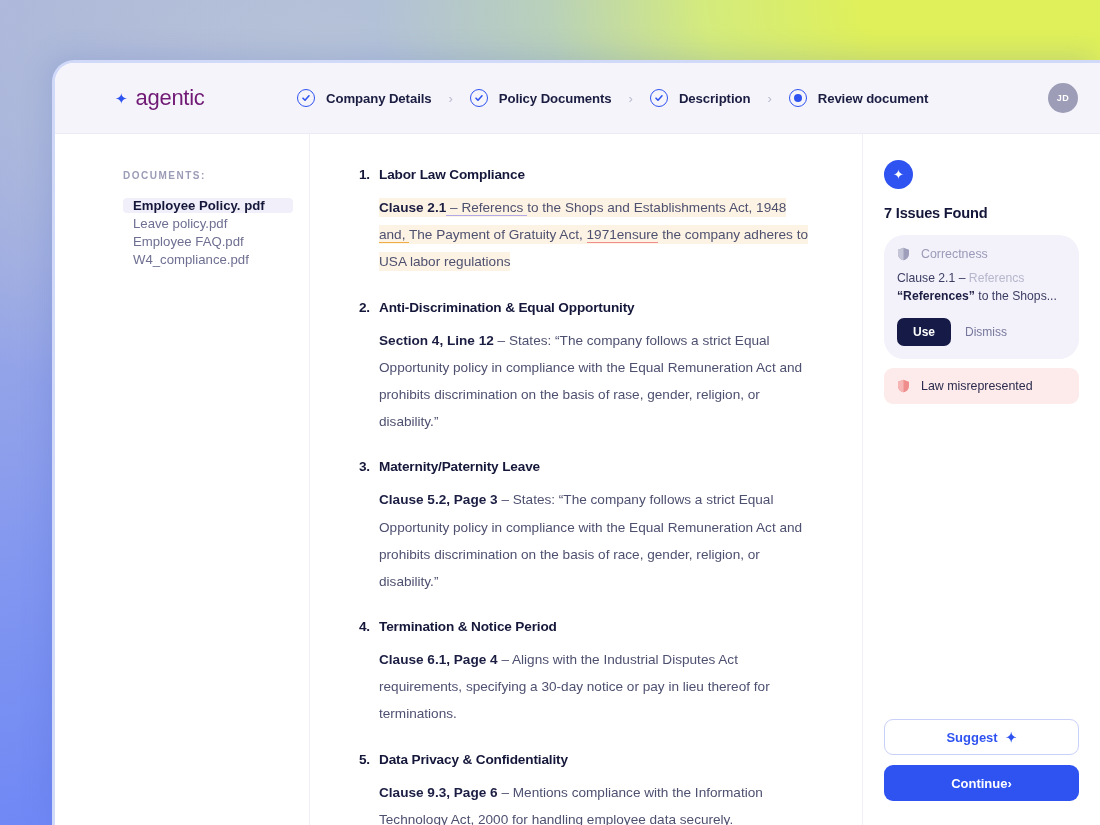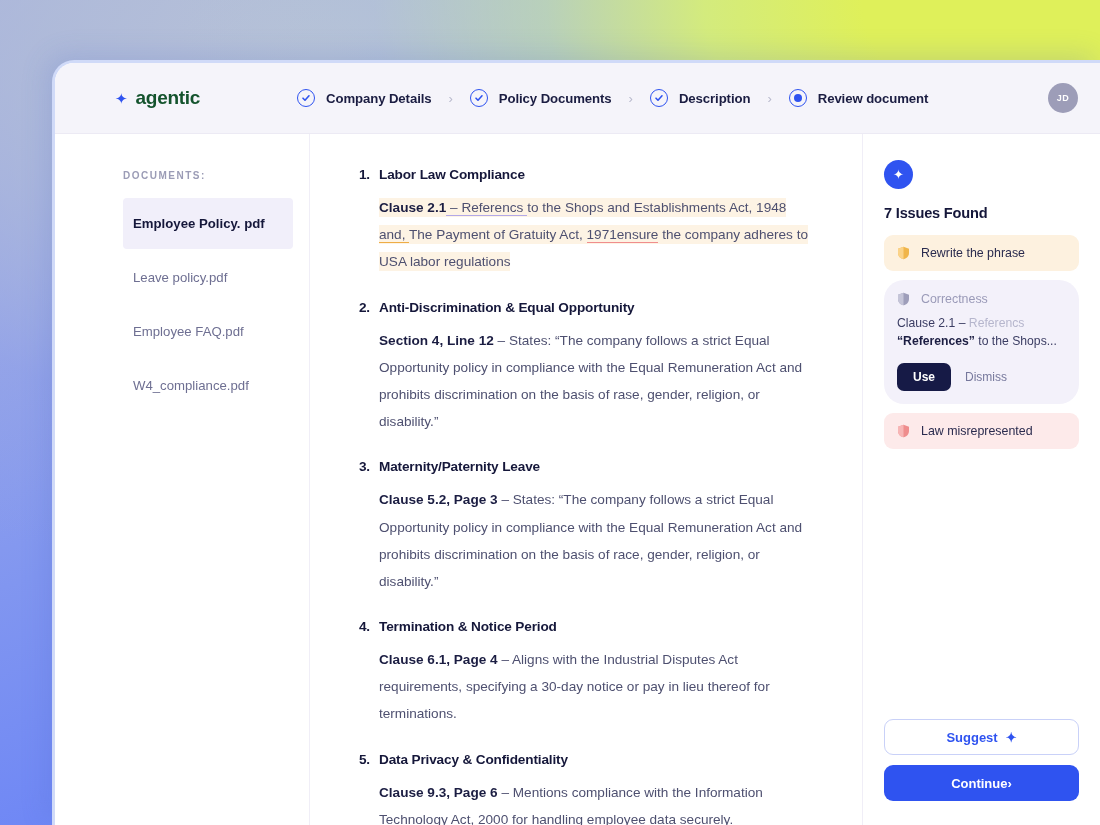--- a/index.html
+++ b/index.html
@@ -32,21 +32,21 @@
   .topbar {
     height: 71px; flex: 0 0 71px;
     background: #f5f4fa;
     display: flex; align-items: center;
     padding: 0 22px 0 60px;
     border-bottom: 1px solid #eceaf4;
   }
   .brand { display: flex; align-items: center; gap: 8px; width: 182px; }
   .brand-spark { color: #2f53f0; font-size: 15px; line-height: 1; }
   .brand-name {
-    font-size: 19px; font-weight: 700; color: #14532d;
+    font-size: 22px; font-weight: 400; color: #701a75;
     letter-spacing: -0.3px;
   }
   .steps { display: flex; align-items: center; flex: 1; }
   .step { display: flex; align-items: center; gap: 11px; }
   .step-label {
     font-size: 13.2px; font-weight: 700; color: #1b1d42;
     letter-spacing: -0.1px; white-space: nowrap;
   }
   .step-sep { color: #b9bacd; font-size: 13px; margin: 0 17px; }
   .ring {
@@ -73,21 +73,21 @@
     width: 255px; flex: 0 0 255px;
     border-right: 1px solid #f0eef7;
     padding: 36px 16px 0 68px;
   }
   .sidebar-title {
     font-size: 10px; font-weight: 700; letter-spacing: 1.5px;
     color: #9b9cb6; margin-bottom: 17px;
   }
   .doc-item {
     font-size: 13.2px; color: #6e6f92;
-    padding: 18px 10px; border-radius: 4px;
+    padding: 0 10px; border-radius: 4px;
     margin-bottom: 3px; cursor: pointer;
   }
   .doc-item.active {
     background: #f1effa; color: #15173a; font-weight: 700;
   }
 
   
   .doc-pane {
     flex: 1; min-width: 0;
     padding: 33px 46px 20px 46px;
@@ -283,29 +283,20 @@
         </div>
         <div class="sec-body"><b>Clause 9.3, Page 6</b><span> – Mentions compliance with the Information Technology Act, 2000 for handling employee data securely.</span></div>
       </div>
 
     </div>
 
     <div class="issues">
       <div class="ai-badge">✦</div>
       <div class="issues-title">7 Issues Found</div>
 
-      <div class="issue-pill amber">
-        <span class="shield">
-          <svg width="13" height="14" viewBox="0 0 13 14">
-              <path d="M6.5 0.7L12 2.7v4.2c0 3.5-2.5 5.6-5.5 6.4C3.5 12.5 1 10.4 1 6.9V2.7z" fill="#f0b54a"></path>
-              <path d="M6.5 0.7v12.6C3.5 12.5 1 10.4 1 6.9V2.7z" fill="#fbd389"></path>
-            </svg>
-        </span>
-        <span>Rewrite the phrase</span>
-      </div>
 
       <div class="card">
         <div class="card-head">
           <span class="shield">
             <svg width="13" height="14" viewBox="0 0 13 14">
                 <path d="M6.5 0.7L12 2.7v4.2c0 3.5-2.5 5.6-5.5 6.4C3.5 12.5 1 10.4 1 6.9V2.7z" fill="#9e9eba"></path>
                 <path d="M6.5 0.7v12.6C3.5 12.5 1 10.4 1 6.9V2.7z" fill="#c5c5d8"></path>
               </svg>
           </span>
           <span>Correctness</span>

